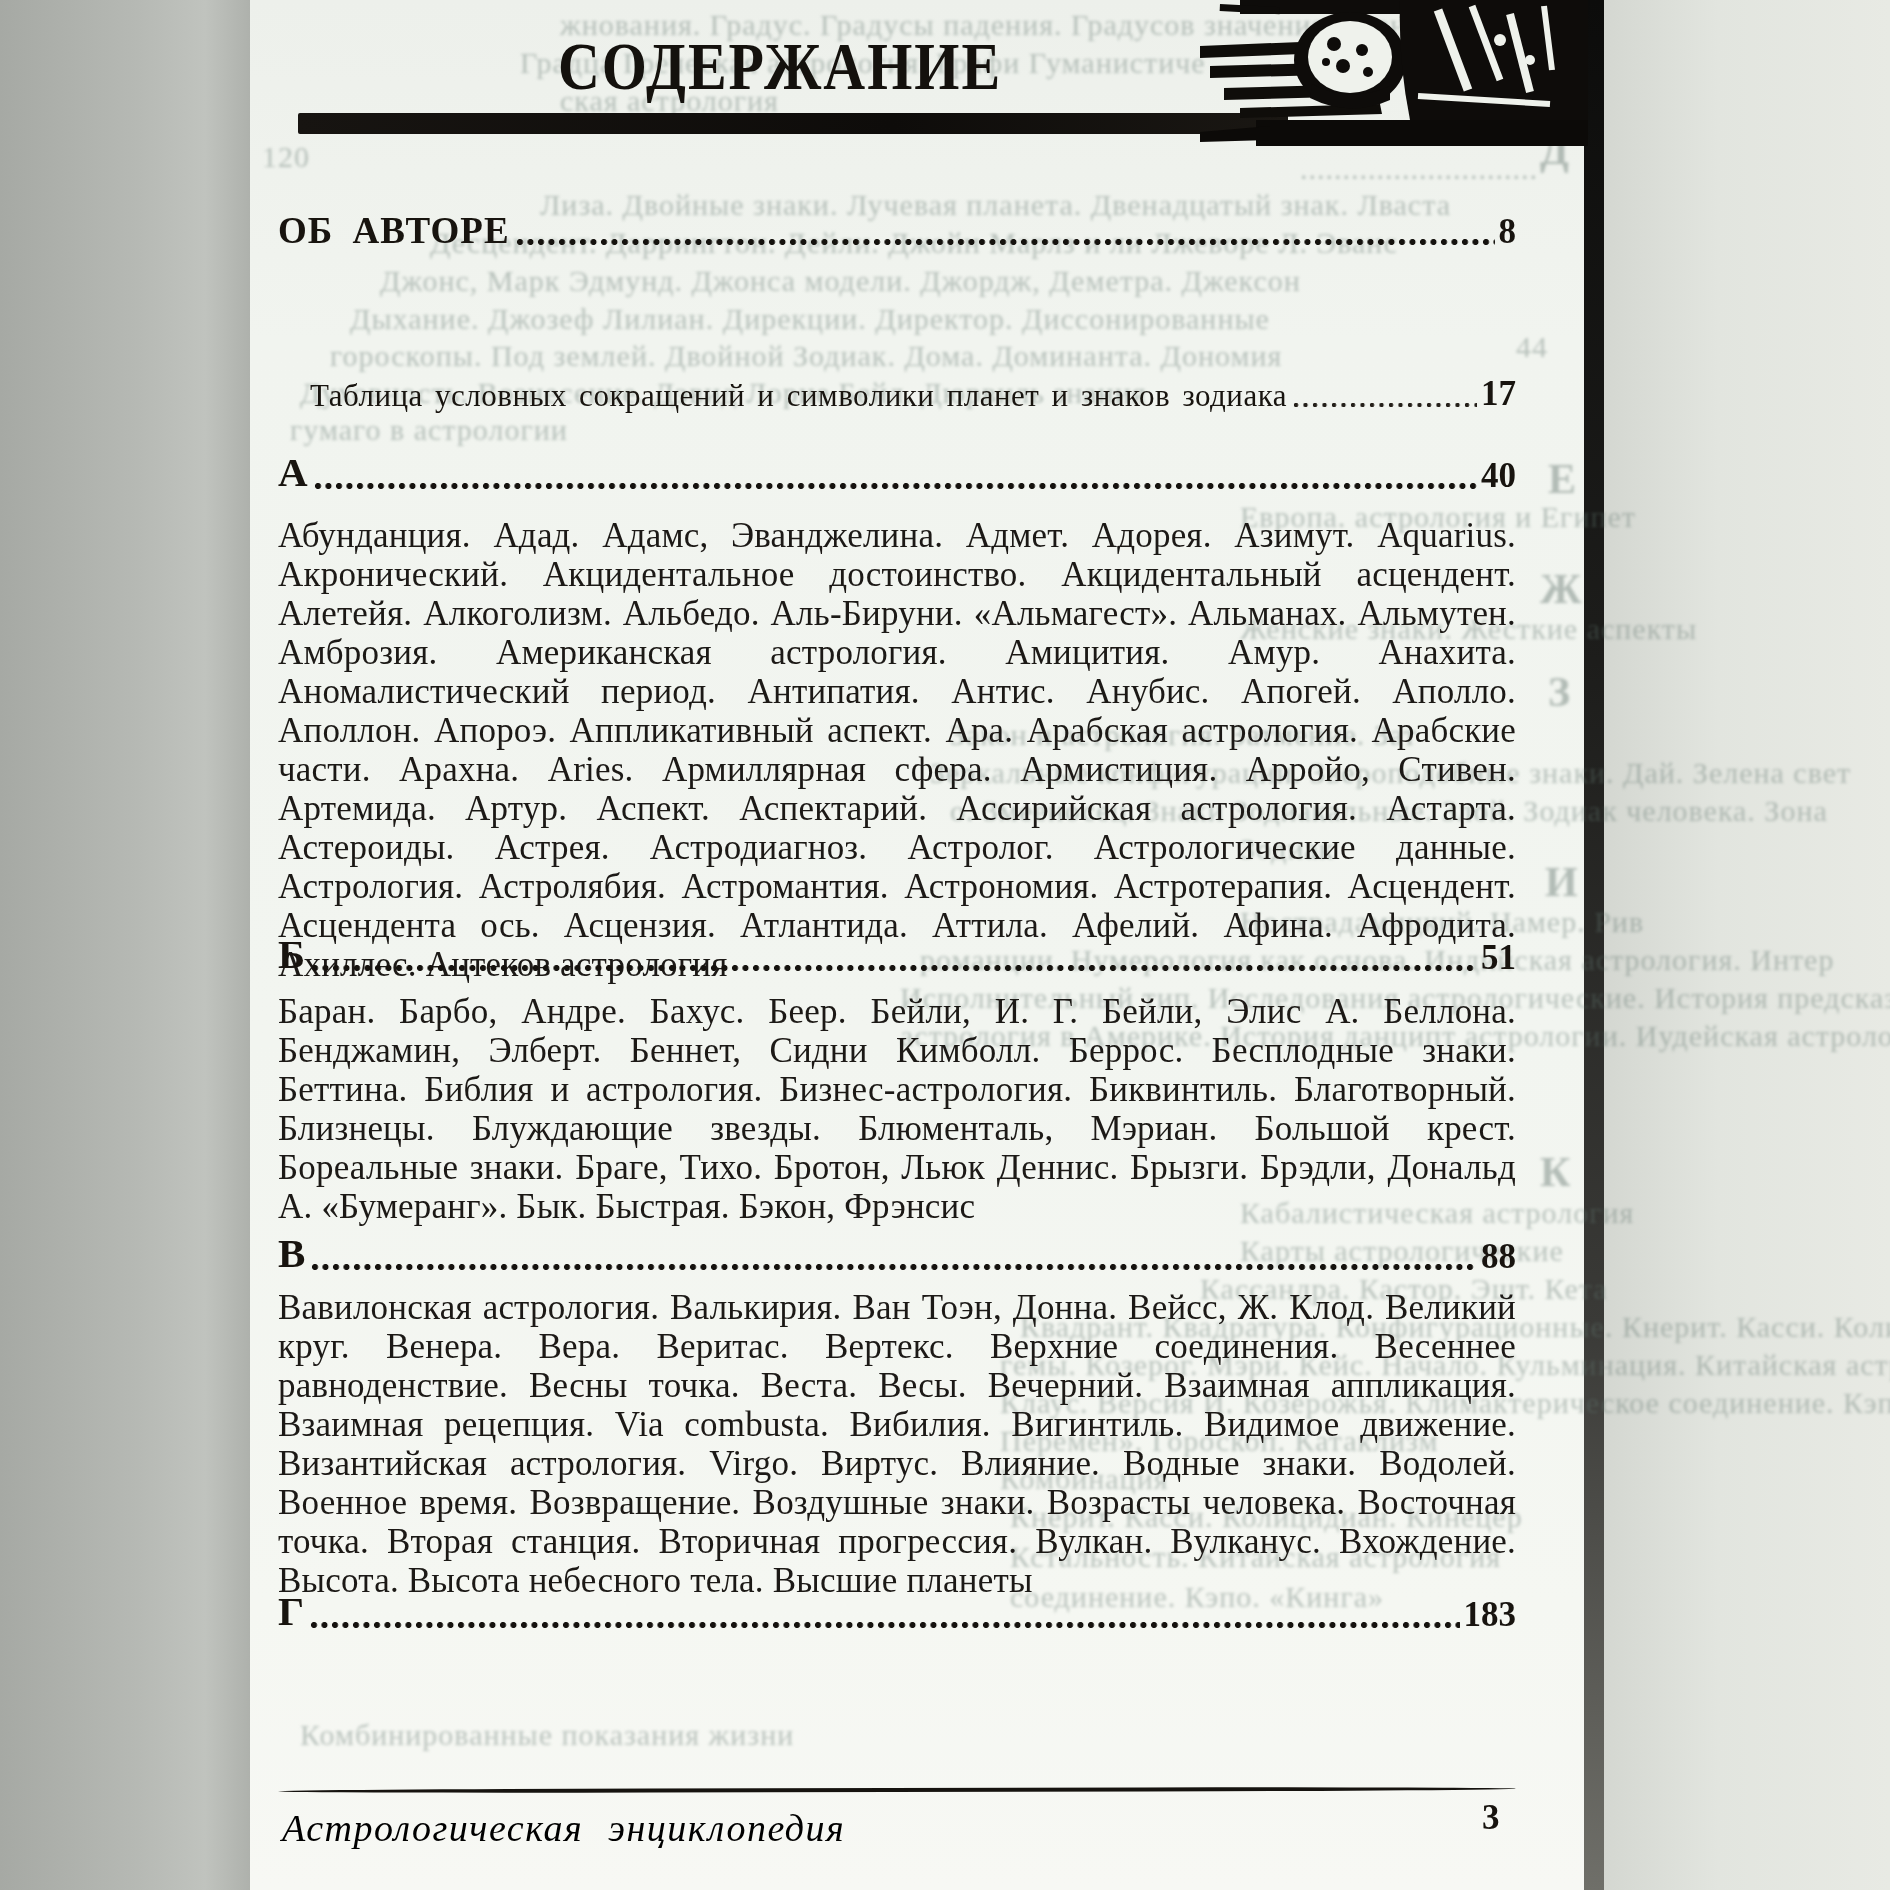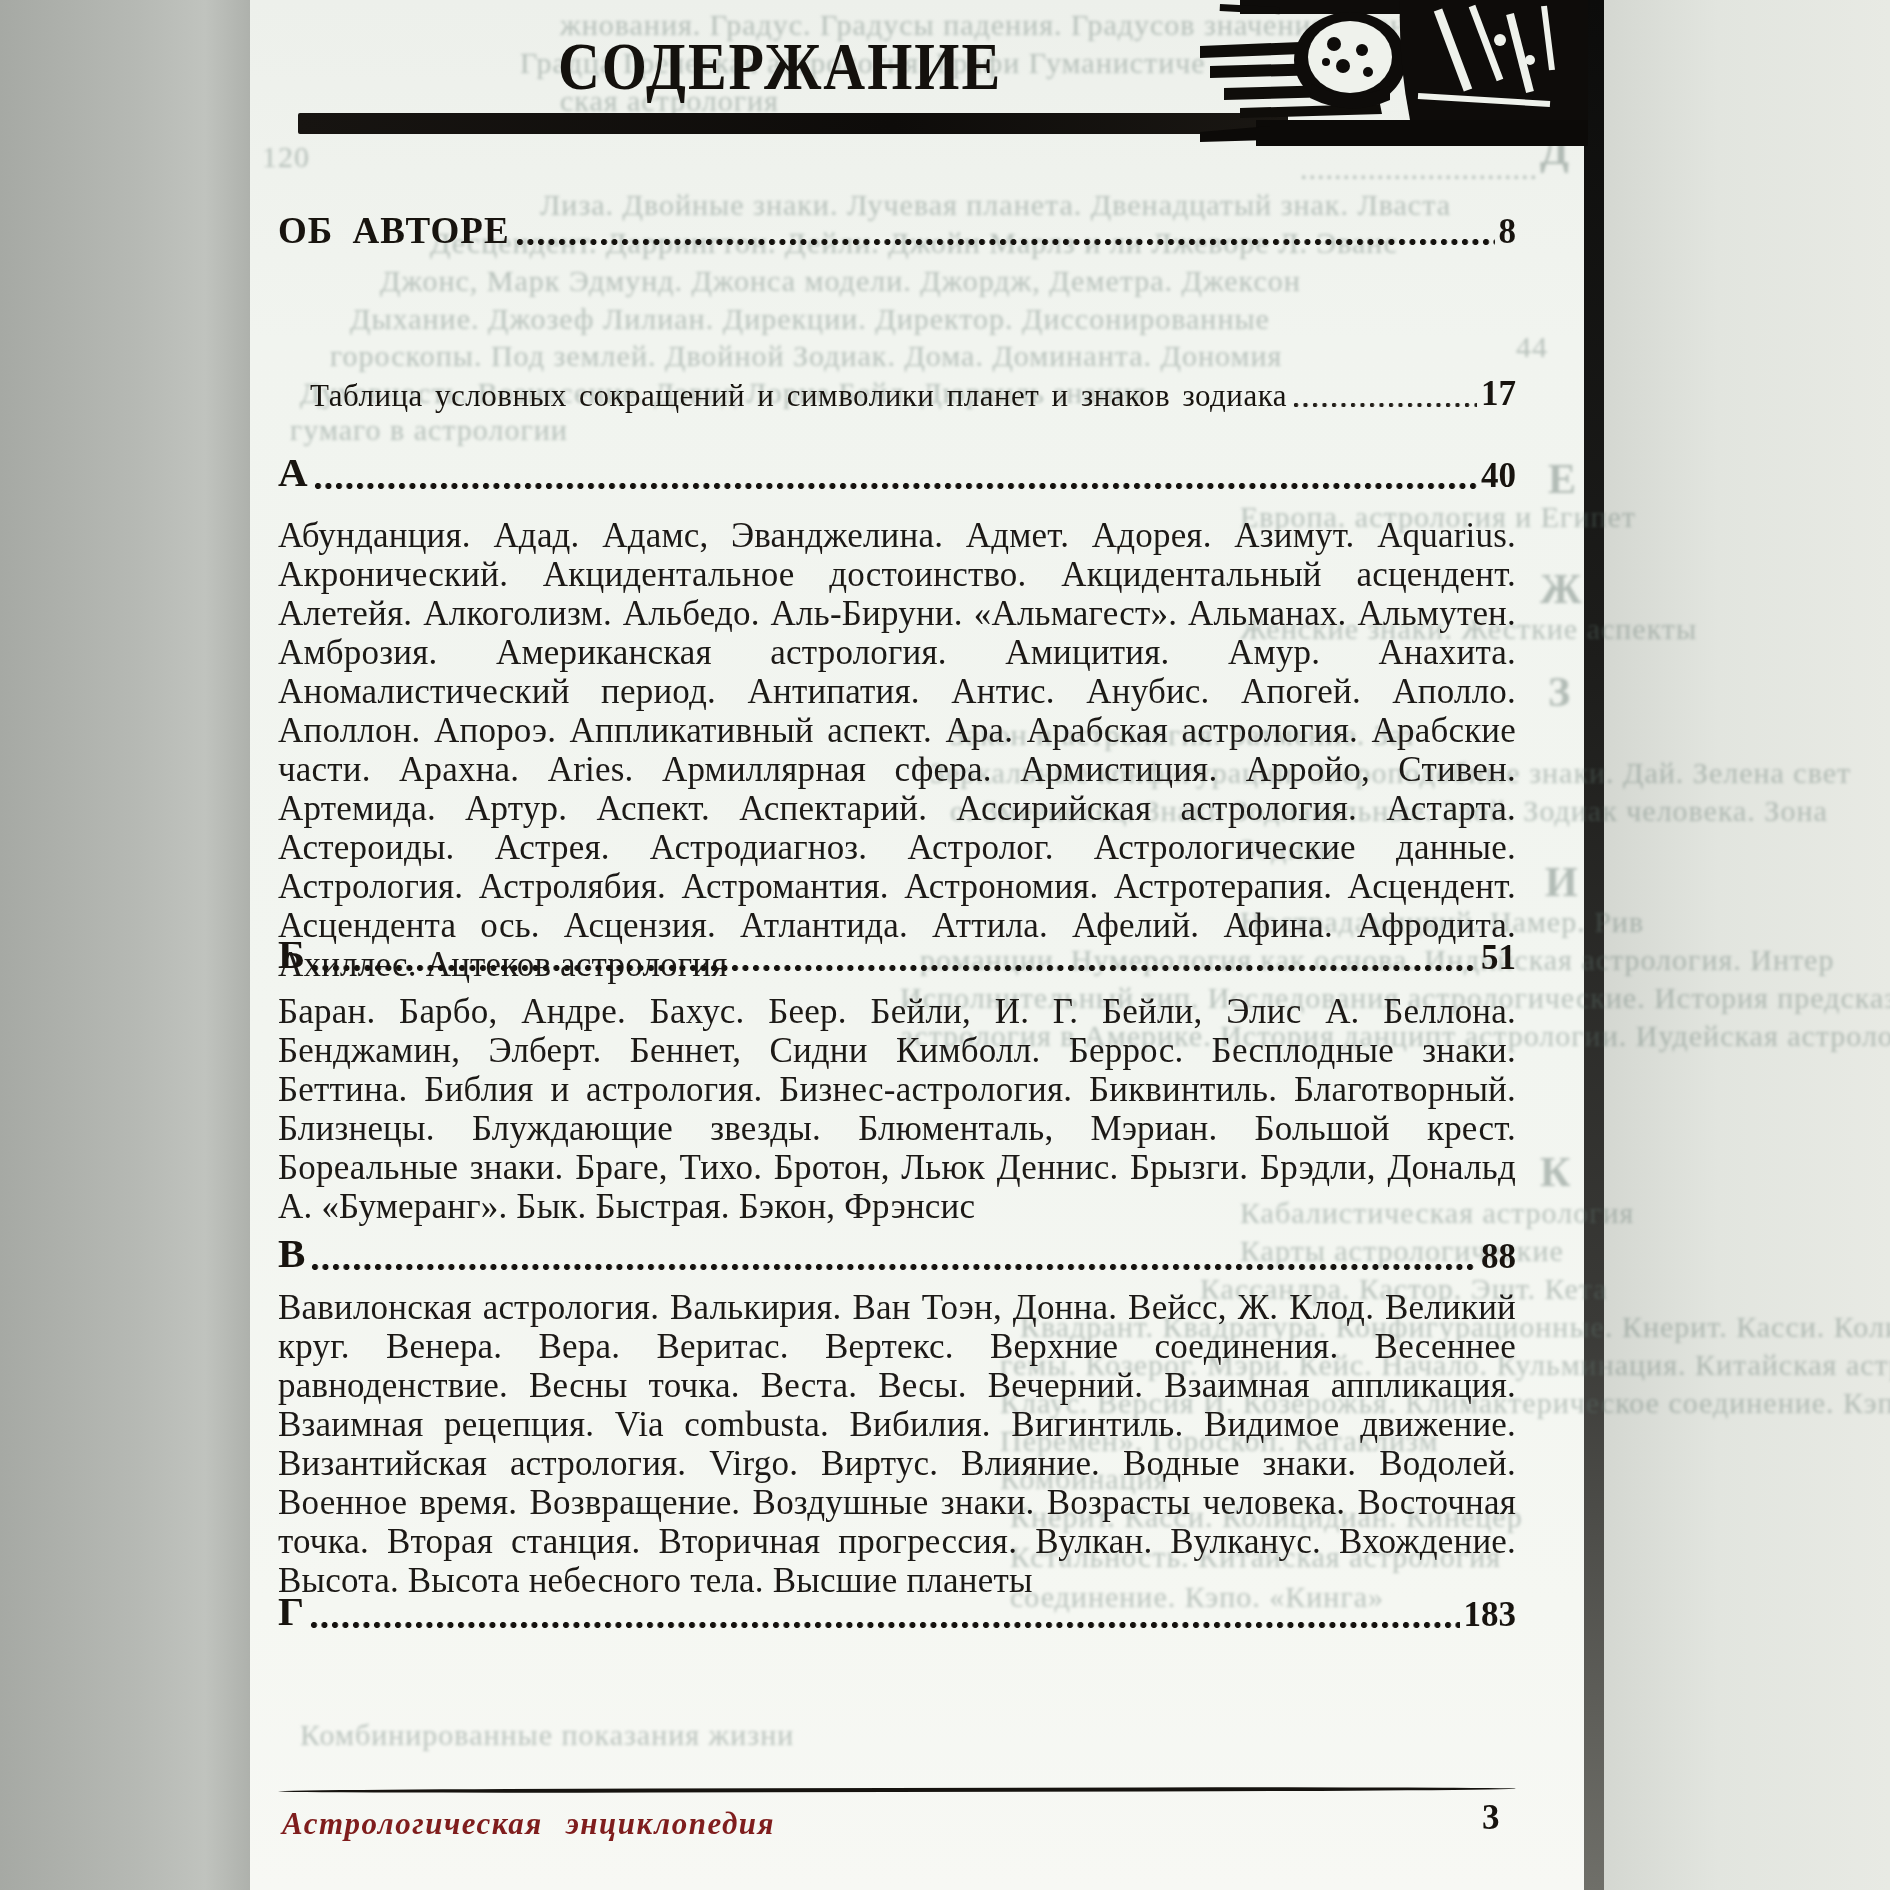--- a/index.html
+++ b/index.html
@@ -45,22 +45,22 @@
     background-image:radial-gradient(circle at 3px 4px,#241f19 1.9px,rgba(0,0,0,0) 2.5px);
     background-size:9.5px 7px;}
 
   
   .entries{position:absolute;left:278px;width:1238px;font-size:35px;line-height:39px;
     text-align:justify;color:#1c1916;letter-spacing:0.2px;}
 
   
   .footer-rule{position:absolute;left:278px;top:1788px;width:1238px;height:4px;
     background:#16130f;border-radius:60%/100%;transform:rotate(-0.12deg);}
-  .footer-title{position:absolute;left:282px;top:1806px;font-style:italic;font-weight:bold;
-    font-size:31px;letter-spacing:1.5px;word-spacing:14px;color:#7f1d1d;}
+  .footer-title{position:absolute;left:282px;top:1806px;font-style:italic;font-weight:normal;
+    font-size:38px;letter-spacing:1.5px;word-spacing:14px;color:#000000;}
   .footer-page{position:absolute;left:1482px;top:1798px;font-weight:bold;font-size:35px;color:#17130e;}
 </style>
 </head>
 <body>
 
 <div class="canvas">
 
   <div class="margin-left"></div>
   <div class="page"></div>
   <div class="edge-strip"></div>

